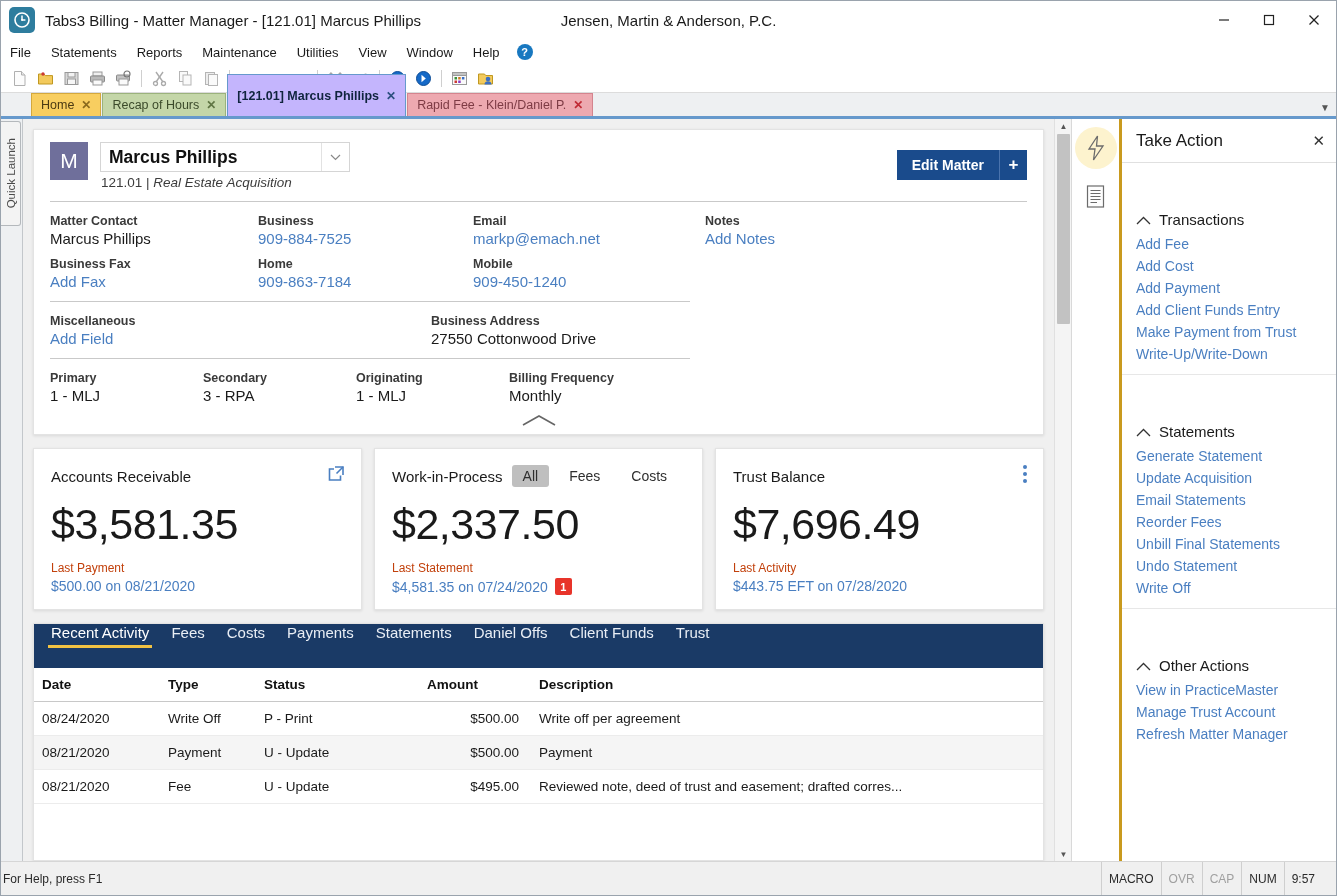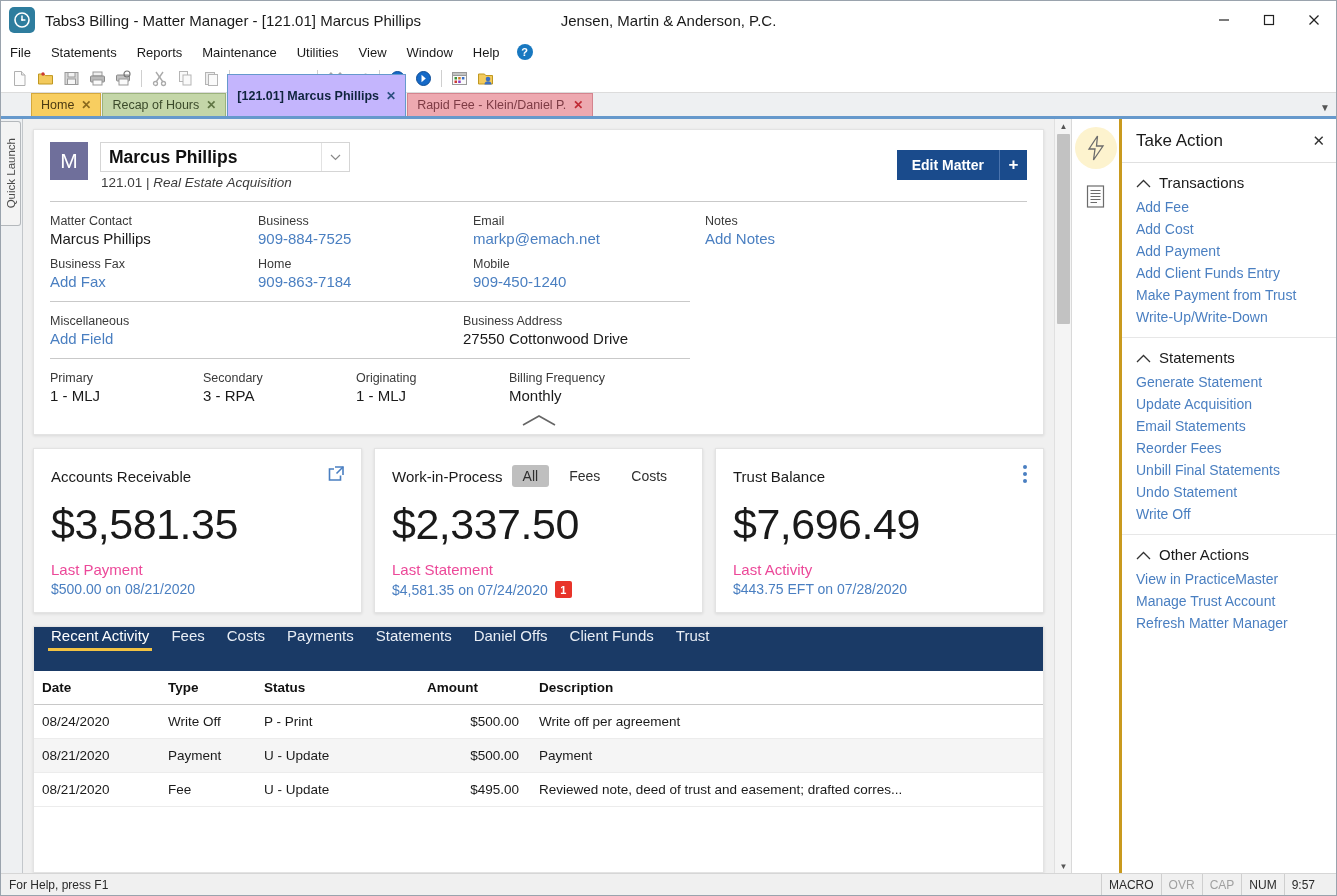--- a/index.html
+++ b/index.html
@@ -228,23 +228,23 @@
 
   .hr { height: 1px; background: #c9c9c9; margin: 11px 0 0 0; }
   .hr.short { width: 640px; }
 
   .fieldgrid {
     display: grid;
     grid-template-columns: 208px 215px 232px 1fr;
     padding-top: 12px;
     row-gap: 10px;
   }
-  .fieldgrid.addr { grid-template-columns: 381px 1fr; gap: 32px; }
+  .fieldgrid.addr { grid-template-columns: 381px 1fr; }
   .fieldgrid.tk { grid-template-columns: 153px 153px 153px 1fr; padding-top: 12px; }
-  .f-label { font-size: 12.5px; color: #3a3a3a; }
+  .f-label { font-size: 12.5px; color: #3a3a3a; font-weight: bold; }
   .f-value { font-size: 15px; color: #1a1a1a; margin-top: 2px; }
   .f-value.link { color: #4a7fc1; }
   .f-block { display: flex; flex-direction: column; }
   .f-block .f-value + .f-value { margin-top: 0px; }
 
   .collapse-chevron {
     display: flex; justify-content: center;
     padding: 10px 0 7px 0;
   }
 
@@ -269,21 +269,21 @@
   .sum-toggle {
     font-size: 14px; color: #2f2f2f;
     padding: 3px 11px; border-radius: 3px;
   }
   .sum-toggle.on { background: #bfbfbf; }
   .sum-amount {
     font-size: 43px; color: #1a1a1a; font-weight: 300;
     letter-spacing: -0.5px; margin: 14px 0 14px 0;
     line-height: 1.05;
   }
-  .sum-sublabel { font-size: 15px; color: #ec4899; }
+  .sum-sublabel { font-size: 12px; color: #c2410c; }
   .sum-subvalue {
     font-size: 14px; color: #4a7fc1; margin-top: 3px;
     display: flex; align-items: center; gap: 7px;
   }
   .badge-red {
     background: #e8342a; color: #fff;
     font-size: 11px; font-weight: bold;
     min-width: 17px; height: 17px;
     border-radius: 2px;
     display: flex; align-items: center; justify-content: center;
@@ -351,20 +351,21 @@
     display: flex; align-items: center; justify-content: center;
     border-radius: 50%;
   }
   .rail-btn.active { background: #fdf3ce; }
   .take-action {
     width: 217px; min-width: 217px;
     background: #ffffff;
     border-left: 3px solid #c99a1e;
     display: flex; flex-direction: column;
     overflow: hidden;
+    gap: 37px;
   }
   .ta-header {
     display: flex; align-items: center;
     padding: 12px 11px 11px 14px;
     border-bottom: 1px solid #e0e0e0;
   }
   .ta-title { font-size: 17px; color: #1a1a1a; }
   .ta-close { margin-left: auto; font-size: 15px; color: #333; }
   .ta-group { padding: 8px 0 9px 0; border-bottom: 1px solid #e7e7e7; }
   .ta-group:last-child { border-bottom: none; }
@@ -374,26 +375,26 @@
     padding: 3px 14px 5px 14px;
   }
   .ta-link {
     display: block; font-size: 14px; color: #4a7fc1;
     padding: 3px 14px 3px 14px;
   }
   .chev-up { display: inline-block; }
 
   
   .statusbar {
-    height: 22px; min-height: 22px;
+    height: 34px; min-height: 22px;
     background: #f0f0f0;
     border-top: 1px solid #d6d6d6;
     display: flex; align-items: center;
     font-size: 12px; color: #2a2a2a;
-    padding-left: 8px;
+    padding-left: 2px;
   }
   .sb-right { margin-left: auto; display: flex; align-items: center; height: 100%; }
   .sb-cell {
     padding: 0 7px; height: 100%;
     display: flex; align-items: center;
     border-left: 1px solid #cfcfcf;
     font-size: 12px;
   }
   .sb-cell.dim { color: #a0a0a0; }
   .sb-grip { width: 14px; height: 100%; }

